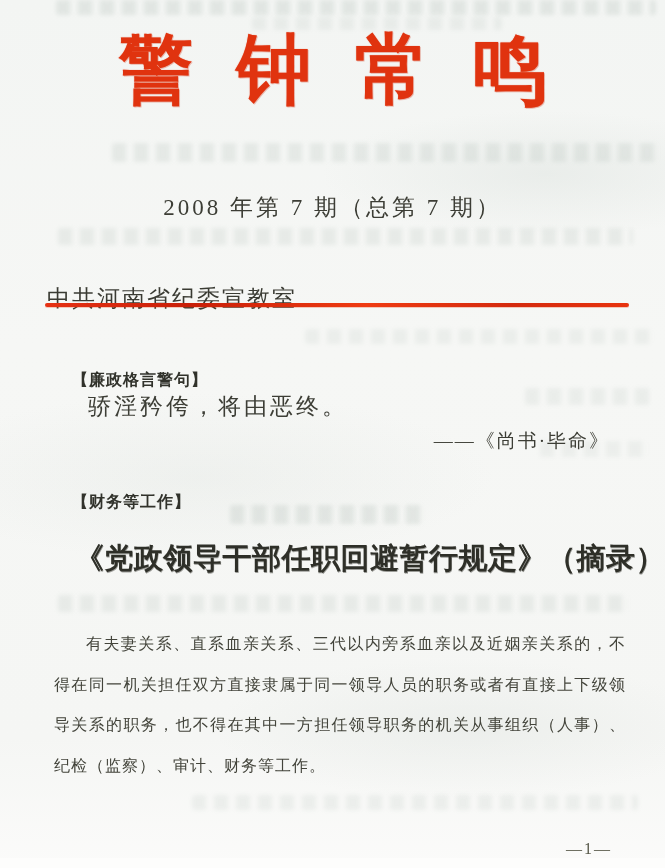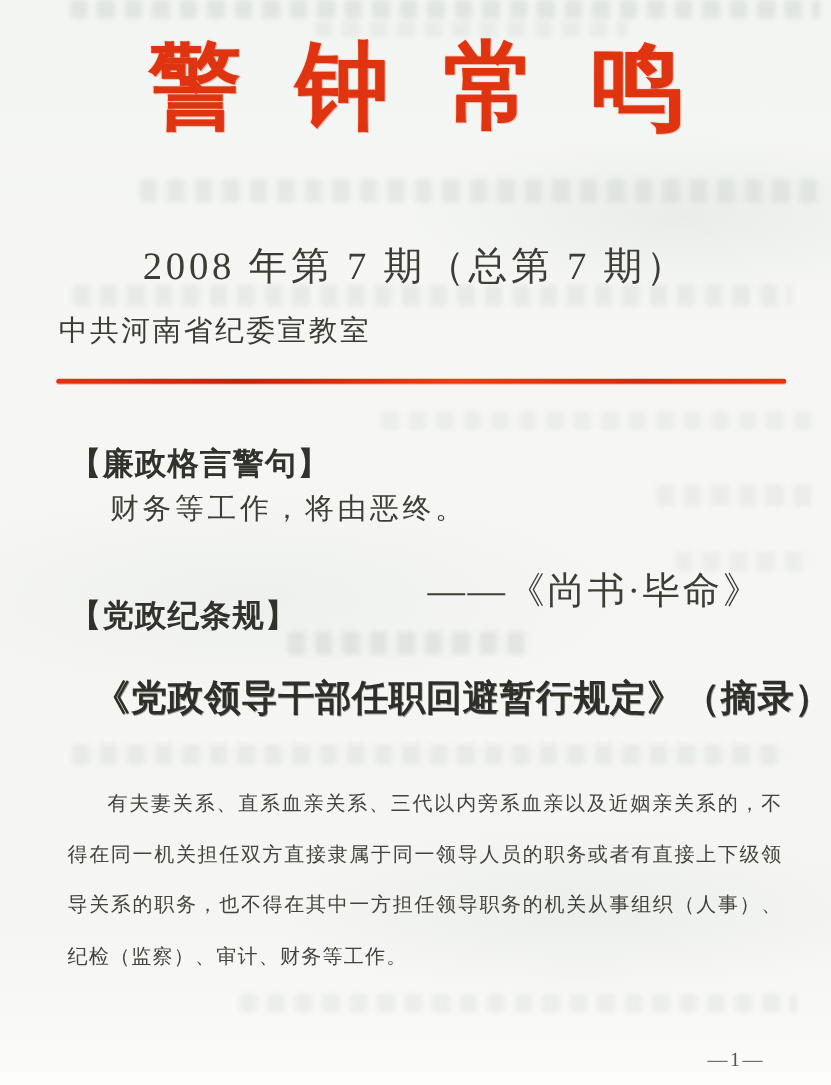--- a/index.html
+++ b/index.html
@@ -60,27 +60,27 @@
     color: #e0330f;
     text-shadow: 0 0 1px rgba(224, 51, 15, 0.65), 1px 1px 0 rgba(200, 40, 10, 0.25);
     transform: scaleY(1.04);
   }
   .issue-line {
     position: absolute;
     top: 192px;
     left: 0;
     width: 100%;
     text-align: center;
-    font-size: 31px;
+    font-size: 23px;
     letter-spacing: 3px;
     color: #3c3d35;
   }
   .masthead-row {
     position: absolute;
-    top: 249px;
+    top: 283px;
     left: 47px;
     right: 45px;
     display: flex;
     justify-content: space-between;
     align-items: baseline;
     font-size: 23px;
     color: #3a3b33;
   }
   .publisher { letter-spacing: 2px; }
   .pub-date  { letter-spacing: 2px; }
@@ -92,42 +92,42 @@
     height: 4px;
     background: linear-gradient(90deg, #e63214, #c81f08 25%, #ef3b12 55%, #d42a0e 80%, #e8330e);
     border-radius: 2px;
     box-shadow: 0 1px 0 rgba(230, 60, 20, 0.25);
   }
 
   
   .section-header {
     position: absolute;
     left: 56px;
-    margin: 0;
-    font-size: 25px;
+    margin: 16px;
+    font-size: 16px;
     font-weight: 700;
     letter-spacing: 1px;
     color: #31322b;
   }
   .maxim-header { top: 354px; }
   .maxim-quote {
     position: absolute;
     top: 391px;
     left: 88px;
     margin: 0;
     font-size: 23px;
     letter-spacing: 3px;
     color: #3d3e36;
   }
   .maxim-source {
     position: absolute;
-    top: 452px;
+    top: 428px;
     right: 55px;
     margin: 0;
-    font-size: 30px;
+    font-size: 19px;
     letter-spacing: 2px;
     color: #3d3e36;
   }
   .rules-header { top: 476px; }
   .doc-title {
     position: absolute;
     top: 539px;
     left: 0;
     width: 100%;
     margin: 0;
@@ -192,25 +192,25 @@
   <div class="issue-line">2008 年第 7 期（总第 7 期）</div>
 
   <div class="masthead-row">
     <span class="publisher">中共河南省纪委宣教室</span>
   </div>
 
   <div class="red-rule"></div>
 
   <div class="section-header maxim-header">【廉政格言警句】</div>
 
-  <p class="maxim-quote">财务等工作，将由恶终。</p>
+  <p class="maxim-quote">骄淫矜侉，将由恶终。</p>
 
   <p class="maxim-source">——《尚书·毕命》</p>
 
-  <div class="section-header rules-header">【党政纪条规】</div>
+  <div class="section-header rules-header">【财务等工作】</div>
 
   <h2 class="doc-title">《党政领导干部任职回避暂行规定》（摘录）</h2>
 
   <p class="body-text">有夫妻关系、直系血亲关系、三代以内旁系血亲以及近姻亲关系的，不得在同一机关担任双方直接隶属于同一领导人员的职务或者有直接上下级领导关系的职务，也不得在其中一方担任领导职务的机关从事组织（人事）、纪检（监察）、审计、财务等工作。</p>
 
   <div class="page-number">—1—</div>
 
   <div class="bottom-strip"></div>
 
 </div>

